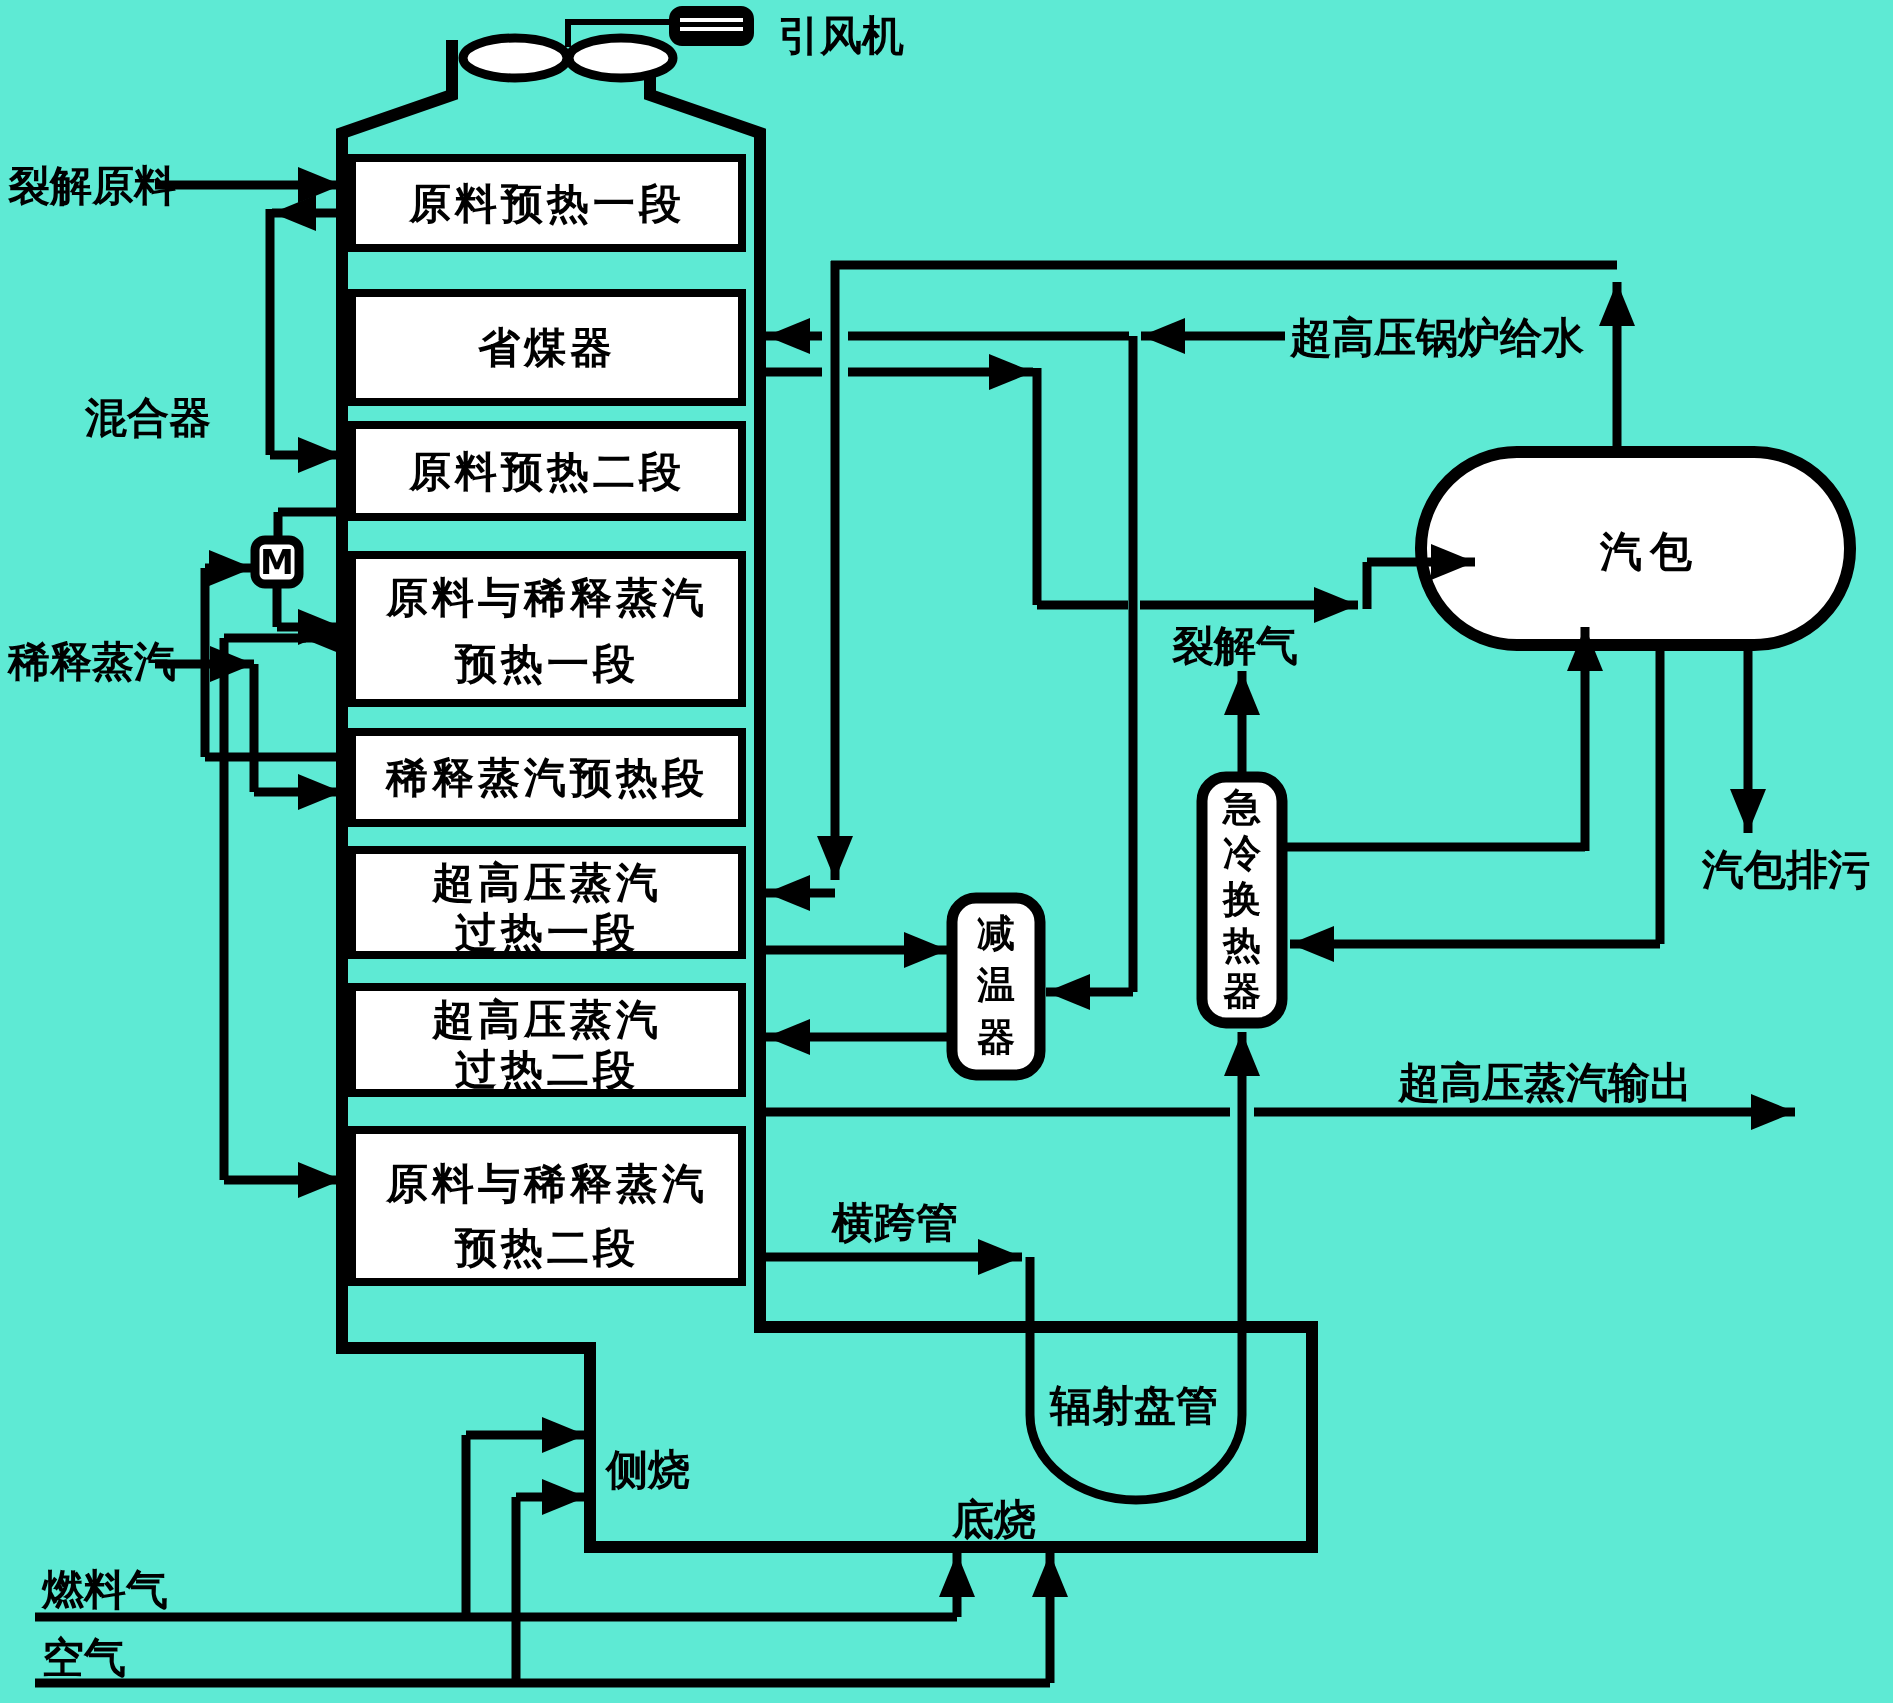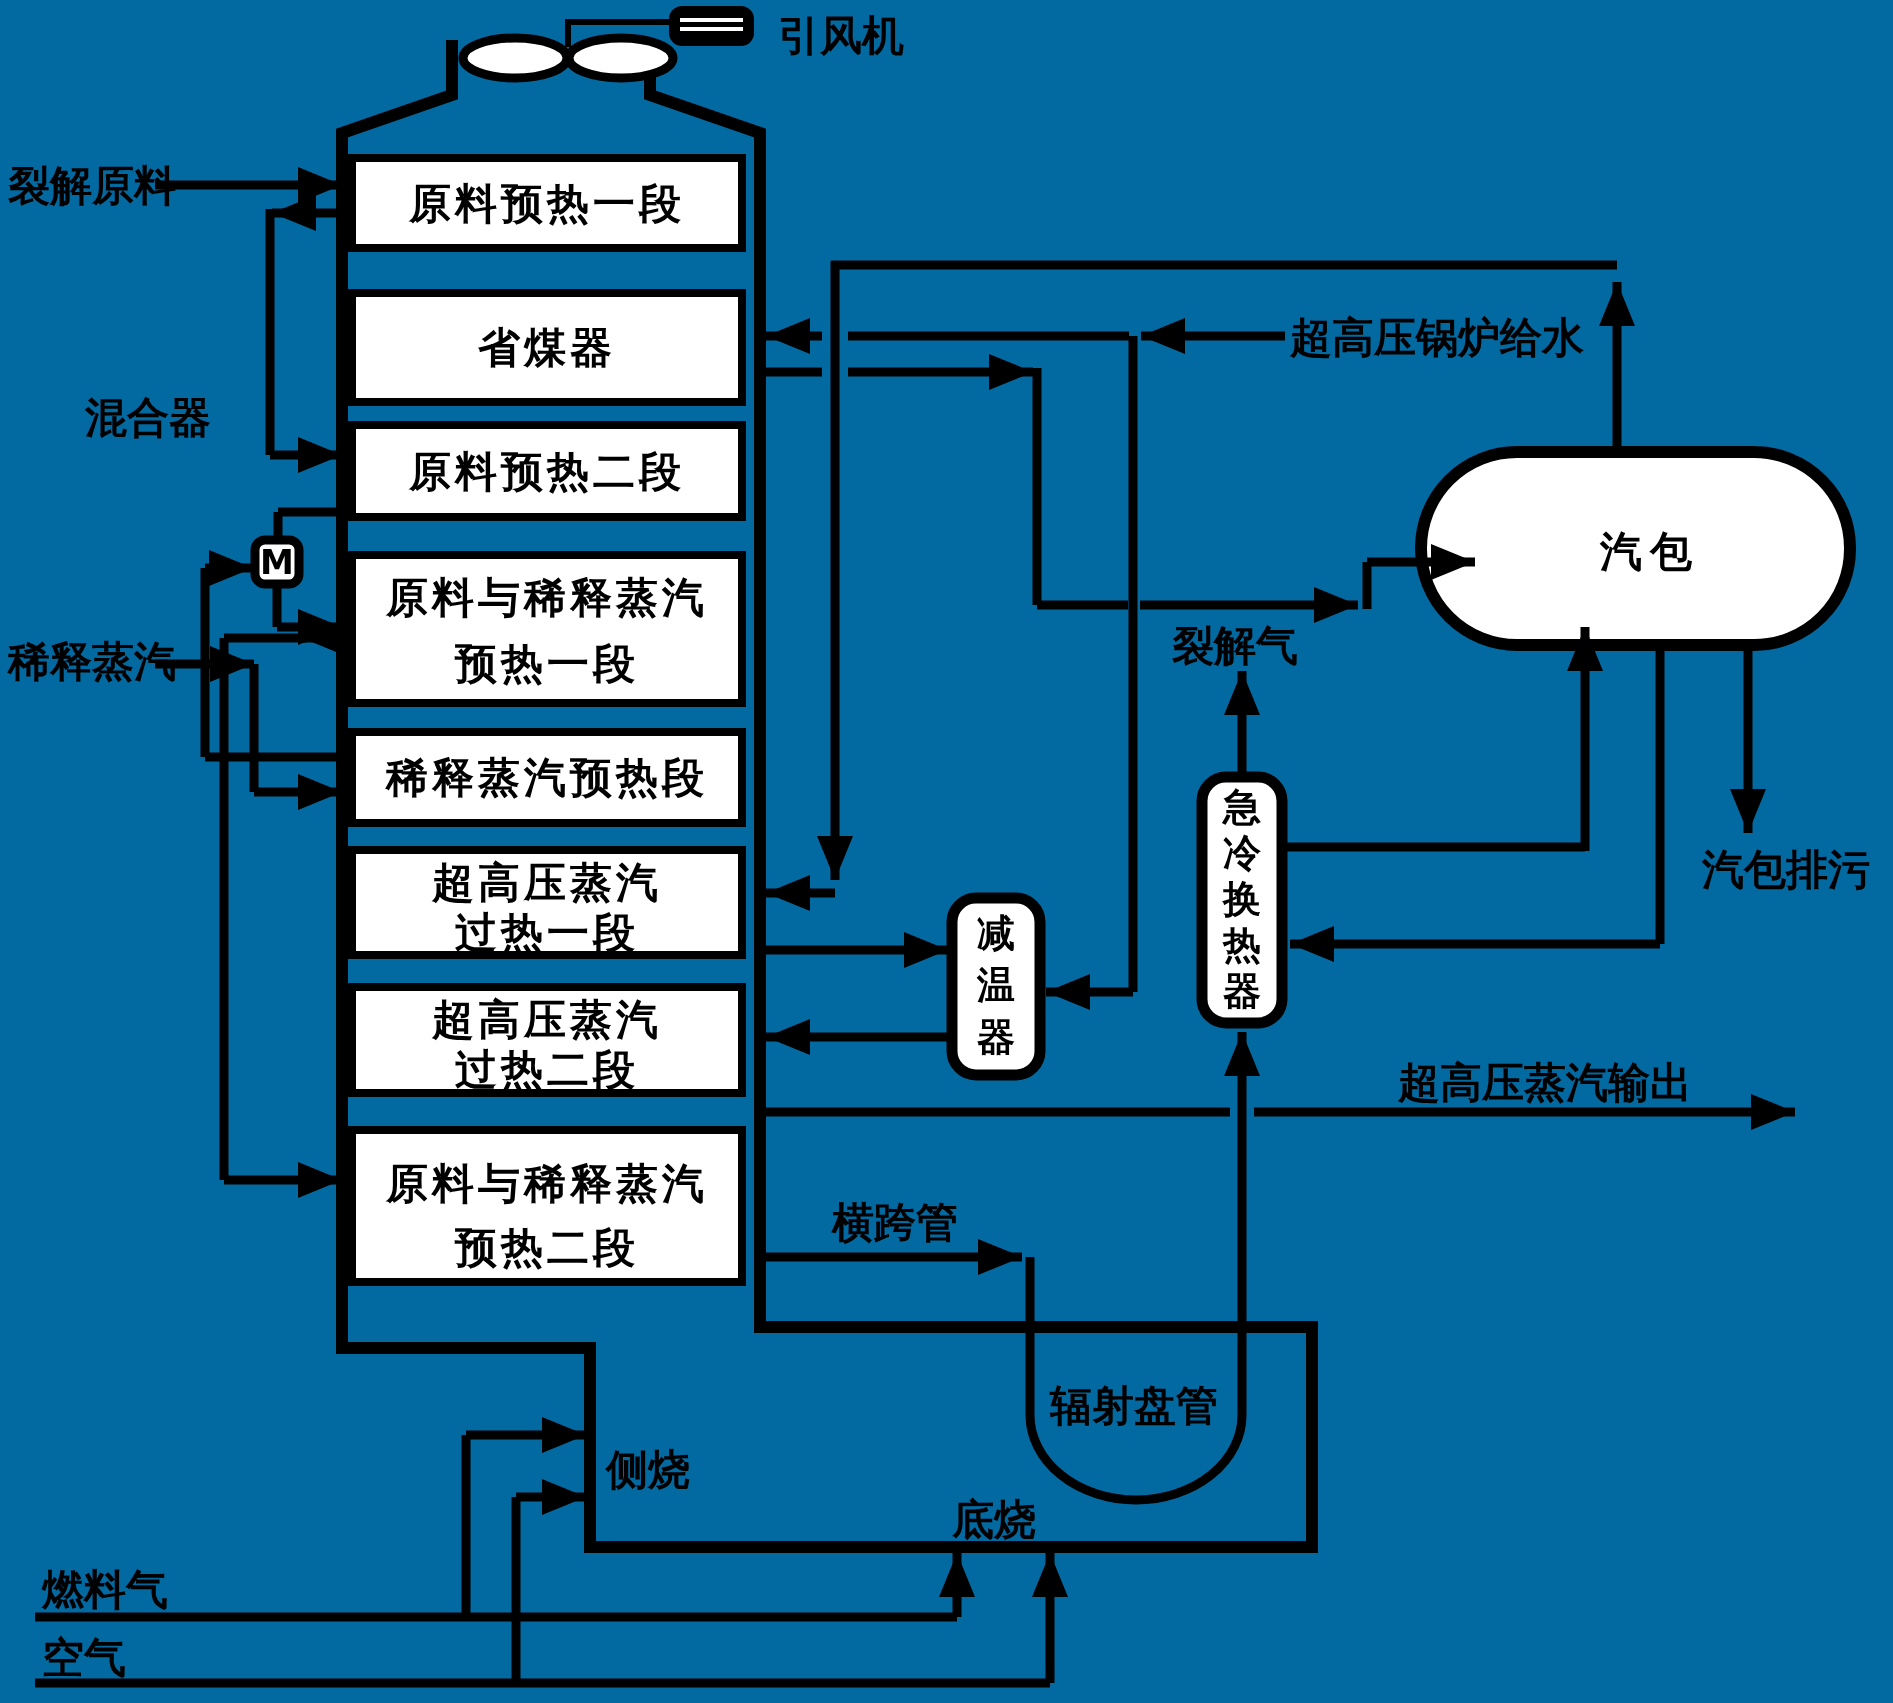--- a/index.html
+++ b/index.html
@@ -1,16 +1,16 @@
 <!DOCTYPE html>
 <html><head>
 <meta charset="utf-8">
 <style>
   html,body{margin:0;padding:0;background:#ffffff;}
-  .stage{width:1893px;height:1703px;position:relative;background:#0369a1;}
+  .stage{width:1893px;height:1703px;position:relative;background:#5eead4;}
   svg{display:block;}
   .wall{fill:none;stroke:#000;stroke-width:12;stroke-linejoin:miter;}
   .pipe{fill:none;stroke:#000;stroke-width:9;}
   .pipe-thin{fill:none;stroke:#000;stroke-width:6;}
   .boxr{fill:#fff;stroke:#000;stroke-width:8;}
   .vessel{fill:#fff;stroke:#000;stroke-width:12;}
   .smallvessel{fill:#fff;stroke:#000;stroke-width:11;}
   .lbl{font-family:"DejaVu Sans","Liberation Sans",sans-serif;font-weight:bold;font-size:42px;fill:#000;}
   .boxlbl{font-family:"DejaVu Sans","Liberation Sans",sans-serif;font-weight:bold;font-size:42px;fill:#000;text-anchor:middle;letter-spacing:4px;}
   .vlbl{font-family:"DejaVu Sans","Liberation Sans",sans-serif;font-weight:bold;font-size:38px;fill:#000;text-anchor:middle;}

